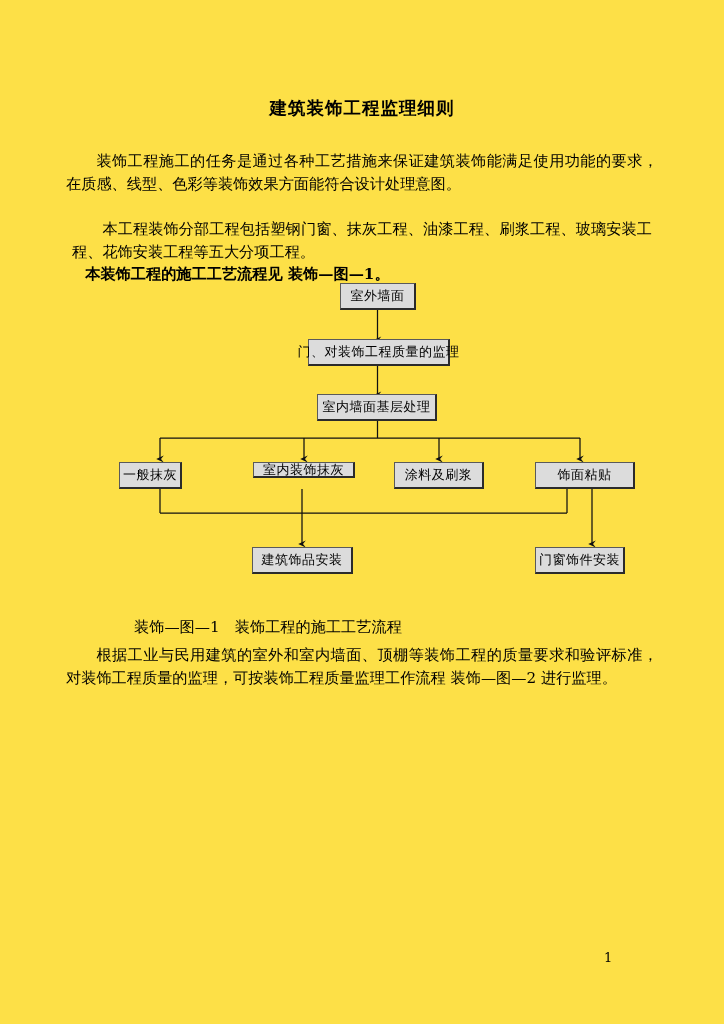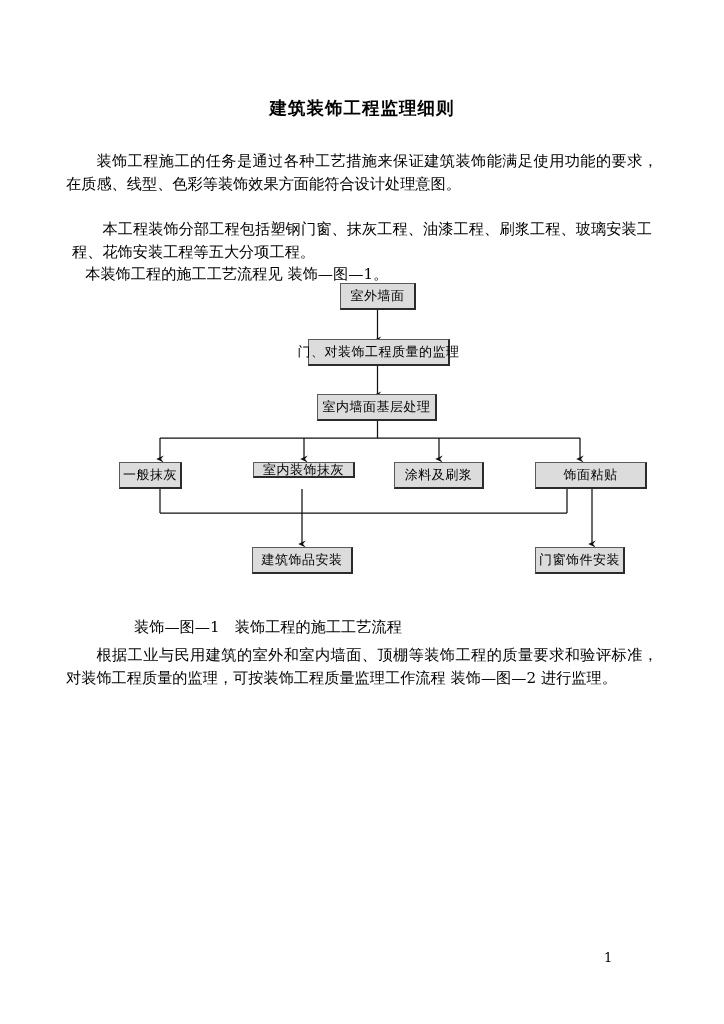--- a/index.html
+++ b/index.html
@@ -7,21 +7,21 @@
     padding: 0;
     background: #8a8a8a;
   }
   body {
     font-family: "DejaVu Sans", "Liberation Sans", sans-serif;
   }
   .page {
     position: relative;
     width: 724px;
     height: 1024px;
-    background: #ffffff;
+    background: #fde047;
     margin: 0 auto;
     overflow: hidden;
   }
   .doc-title {
     position: absolute;
     top: 96px;
     left: 0;
     width: 724px;
     text-align: center;
     font-family: "DejaVu Serif", "Liberation Serif", serif;
@@ -39,21 +39,21 @@
     line-height: 22.5px;
     color: #000;
     text-align: justify;
   }
   .para-1 { top: 150px; }
   .para-2 { top: 218px; left: 72px; width: 580px; }
   .para-3 { top: 263px; left: 70px; width: 580px; }
   .caption { top: 616px; left: 106px; width: 560px; margin-left: 28px; }
   .para-4 { top: 644px; }
   .indent2 { text-indent: 2em; }
-  .indent1 { text-indent: 1em; }
+  .indent1 { text-indent: 1em; font-weight: bold; }
 
   
   .flow {
     position: absolute;
     left: 0;
     top: 275px;
     width: 724px;
     height: 320px;
   }
   .node {
@@ -136,21 +136,21 @@
     <div class="node" style="left:308px; top:64px; width:142px; height:27px;">门、对装饰工程质量的监理</div>
 
     <div class="node" style="left:317px; top:119px; width:120px; height:27px;">室内墙面基层处理</div>
 
     <div class="node" style="left:119px; top:187px; width:63px; height:27px;">一般抹灰</div>
 
     <div class="node" style="left:253px; top:187px; width:102px; height:16px;font-family:Liberation Mono, monospace;">室内装饰抹灰</div>
 
     <div class="node" style="left:394px; top:187px; width:90px; height:27px;">涂料及刷浆</div>
 
-    <div class="node" style="left:535px; top:187px; width:112px; height:27px;">饰面粘贴</div>
+    <div class="node" style="left:535px; top:187px; width:100px; height:27px;">饰面粘贴</div>
 
     <div class="node" style="left:252px; top:272px; width:101px; height:27px;text-align:right;">建筑饰品安装</div>
 
     <div class="node" style="left:535px; top:272px; width:90px; height:27px;">门窗饰件安装</div>
   </div>
 
   <div class="body-text caption">装饰—图—1　装饰工程的施工工艺流程</div>
 
   <div class="body-text para-4 indent2">根据工业与民用建筑的室外和室内墙面、顶棚等装饰工程的质量要求和验评标准，对装饰工程质量的监理，可按装饰工程质量监理工作流程 装饰—图—2 进行监理。</div>
 

